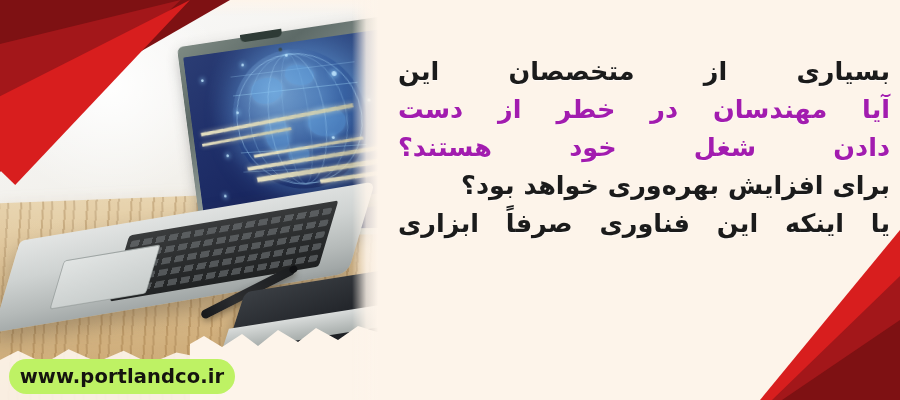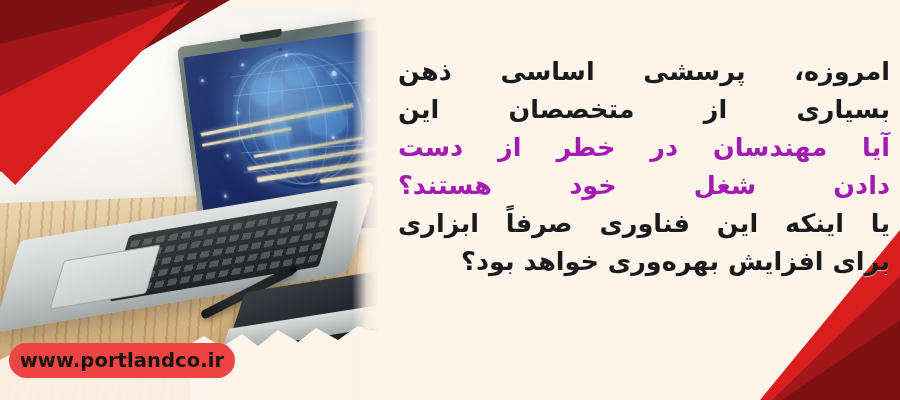--- a/index.html
+++ b/index.html
@@ -313,23 +313,23 @@
     text-align: justify;
     text-align-last: justify;
     text-shadow: 0 1px 1px rgba(255,255,255,0.6);
   }
   .tline.red { color:#a21caf; }
   .tline.last { text-align-last: right; }
 
   
   .url-badge {
     position:absolute;
-    left: 9px; bottom: 22px;
+    left: 9px; bottom: 6px;
     width: 226px; height: 35px;
-    background:#ef4444;
+    background:#bef264;
     border-radius: 18px;
     display:flex;
     align-items:center;
     justify-content:center;
   }
   .url-badge span {
     font-family: "DejaVu Sans", "Liberation Sans", sans-serif;
     font-size: 19.5px;
     font-weight: 700;
     color:#15140F;
@@ -413,25 +413,24 @@
 
   <div class="deco-tl-dark"></div>
   <div class="deco-tl-mid"></div>
   <div class="deco-tl-bright"></div>
 
   <div class="deco-br-bright"></div>
   <div class="deco-br-mid"></div>
   <div class="deco-br-dark"></div>
 
   <div class="text-panel">
-    <div class="tline">امروزه، پرسشی اساسی ذهن</div>
     <div class="tline">بسیاری از متخصصان این</div>
     <div class="tline red">آیا مهندسان در خطر از دست</div>
     <div class="tline red">دادن شغل خود هستند؟</div>
+    <div class="tline last">برای افزایش بهره‌وری خواهد بود؟</div>
     <div class="tline">یا اینکه این فناوری صرفاً ابزاری</div>
-    <div class="tline last">برای افزایش بهره‌وری خواهد بود؟</div>
   </div>
 
   <div class="url-badge">
     <span>www.portlandco.ir</span>
   </div>
 
 </div>
 
 </body></html>

